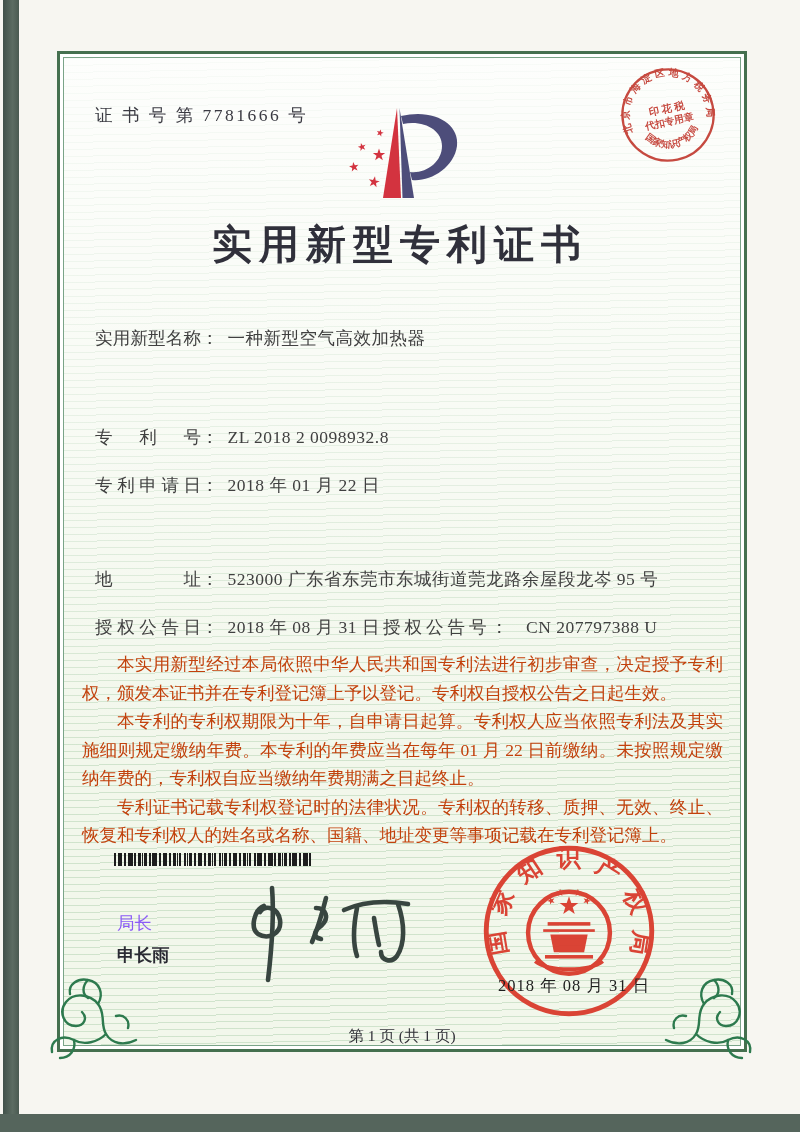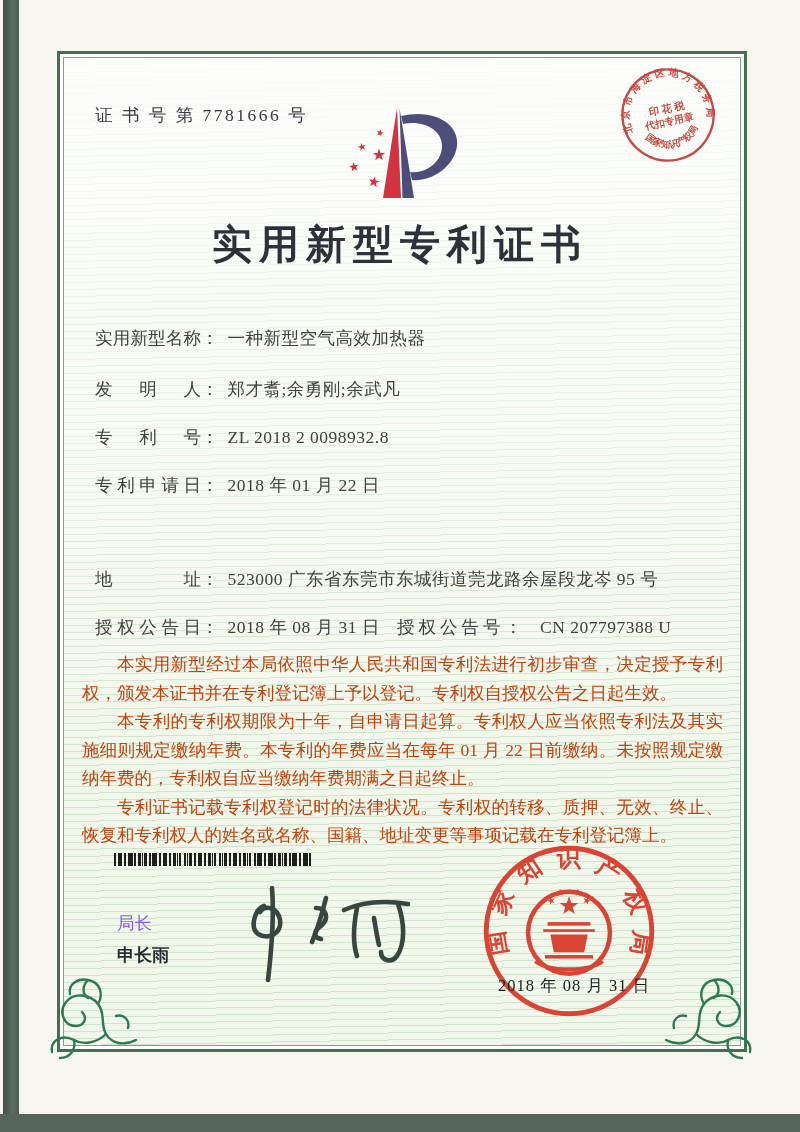--- a/index.html
+++ b/index.html
@@ -27,21 +27,21 @@
   .cert-no{position:absolute;left:95px;top:103px;font-size:17.5px;letter-spacing:2.5px;color:#3a3a42;z-index:5;}
   .logo{position:absolute;left:322px;top:100px;z-index:5;}
   .title{position:absolute;left:0;top:217px;width:800px;text-align:center;font-size:40px;
       font-weight:700;letter-spacing:7px;color:#30303b;z-index:5;}
 
   .field-row{position:absolute;left:95px;width:648px;font-size:17.5px;color:#404040;z-index:5;white-space:nowrap;}
   .flabel{display:inline-block;width:106px;text-align:justify;text-align-last:justify;vertical-align:bottom;}
   .fcolon{display:inline-block;}
   .fvalue{margin-left:9px;letter-spacing:.5px;}
   .pair2{position:absolute;left:288px;top:0;}
-  .pair2 .flabel2{letter-spacing:4px;margin-left:14px;}
+  .pair2 .flabel2{letter-spacing:4px;}
   .pair2 .fvalue{margin-left:18px;text-align:center;}
 
   .paragraphs{position:absolute;left:82px;top:650px;width:641px;font-size:17.5px;line-height:28.5px;
       color:#c2410c;text-align:justify;z-index:5;}
   .paragraphs p{margin:0;text-indent:2em;}
 
   .barcode{position:absolute;left:114px;top:853px;width:198px;height:13px;z-index:5;
       background-image:
         repeating-linear-gradient(90deg,#1d1d1d 0 2px,rgba(0,0,0,0) 2px 5px),
         repeating-linear-gradient(90deg,#1d1d1d 0 1px,rgba(0,0,0,0) 1px 3.5px);}
@@ -104,23 +104,20 @@
       <path transform="translate(58,33) scale(0.37) rotate(15)" d="M0,-10 L2.35,-3.24 L9.51,-3.09 L3.80,1.24 L5.88,8.09 L0,4 L-5.88,8.09 L-3.80,1.24 L-9.51,-3.09 L-2.35,-3.24 Z"></path>
       <path transform="translate(32,67) scale(0.5) rotate(-10)" d="M0,-10 L2.35,-3.24 L9.51,-3.09 L3.80,1.24 L5.88,8.09 L0,4 L-5.88,8.09 L-3.80,1.24 L-9.51,-3.09 L-2.35,-3.24 Z"></path>
       <path transform="translate(52,82) scale(0.58) rotate(10)" d="M0,-10 L2.35,-3.24 L9.51,-3.09 L3.80,1.24 L5.88,8.09 L0,4 L-5.88,8.09 L-3.80,1.24 L-9.51,-3.09 L-2.35,-3.24 Z"></path>
     </g>
   </svg>
 
   <div class="title">实用新型专利证书</div>
 
   <div class="field-row" style="top:326px">
     <span class="flabel">实用新型名称</span><span class="fcolon">：</span><span class="fvalue">一种新型空气高效加热器</span>
-  </div>
-  <div class="field-row" style="top:377px">
-    <span class="flabel">发明人</span><span class="fcolon">：</span><span class="fvalue">郑才翥;余勇刚;余武凡</span>
   </div>
   <div class="field-row" style="top:425px">
     <span class="flabel">专利号</span><span class="fcolon">：</span><span class="fvalue">ZL 2018 2 0098932.8</span>
   </div>
   <div class="field-row" style="top:473px">
     <span class="flabel">专利申请日</span><span class="fcolon">：</span><span class="fvalue">2018 年 01 月 22 日</span>
   </div>
   <div class="field-row" style="top:567px">
     <span class="flabel">地址</span><span class="fcolon">：</span><span class="fvalue">523000 广东省东莞市东城街道莞龙路余屋段龙岑 95 号</span>
   </div>
@@ -188,14 +185,15 @@
     <text font-size="10" fill="#c23b31" font-weight="bold">
       <textPath href="#stampTop" startOffset="4" textLength="146">北京市海淀区地方税务局</textPath>
     </text>
     <text font-size="9.5" fill="#c23b31" font-weight="bold">
       <textPath href="#stampBot" startOffset="2" textLength="64">国家知识产权局</textPath>
     </text>
     <text x="50" y="47" text-anchor="middle" font-size="10.5" font-weight="bold" fill="#c23b31">印 花 税</text>
     <text x="50" y="60" text-anchor="middle" font-size="10" font-weight="bold" fill="#c23b31">代扣专用章</text>
   </svg>
 
+  <div class="footer">第 1 页 (共 1 页)</div>
 
 </div>
 
 </body></html>

